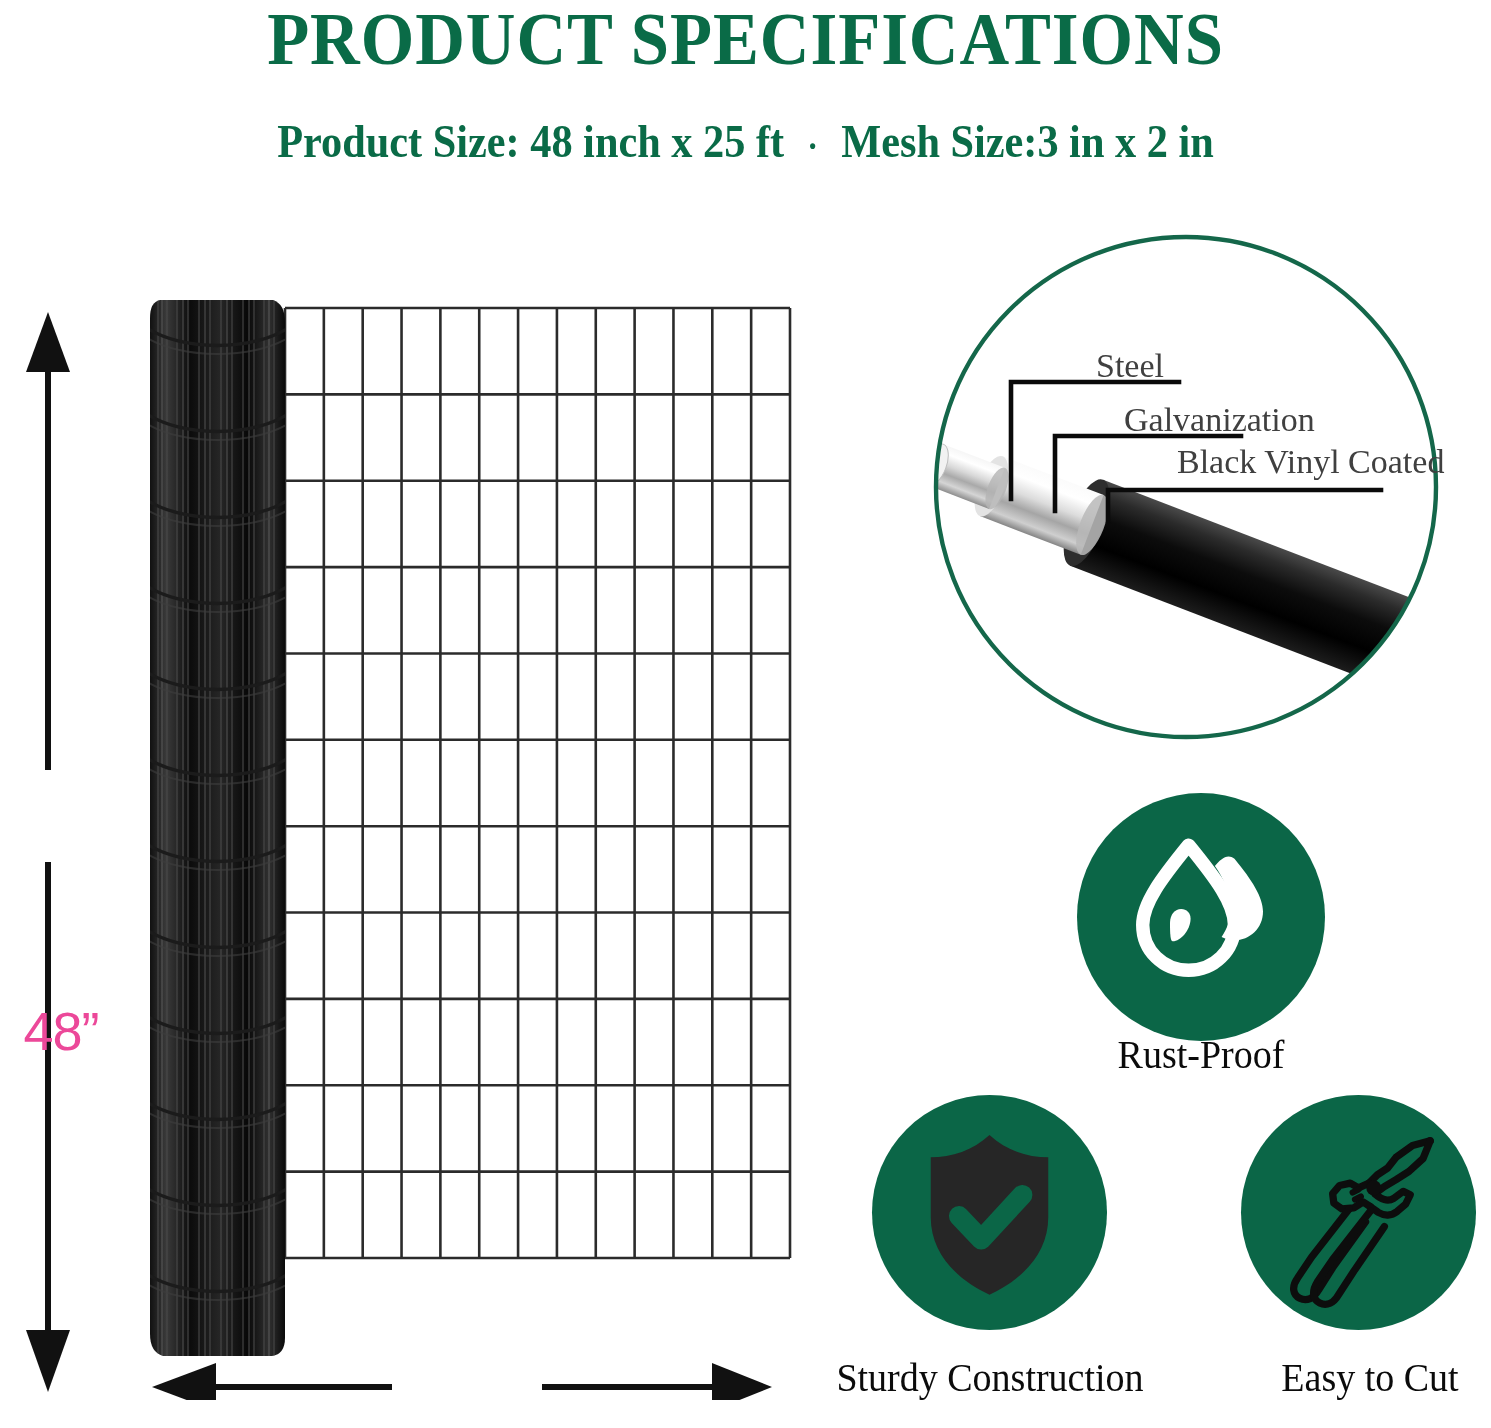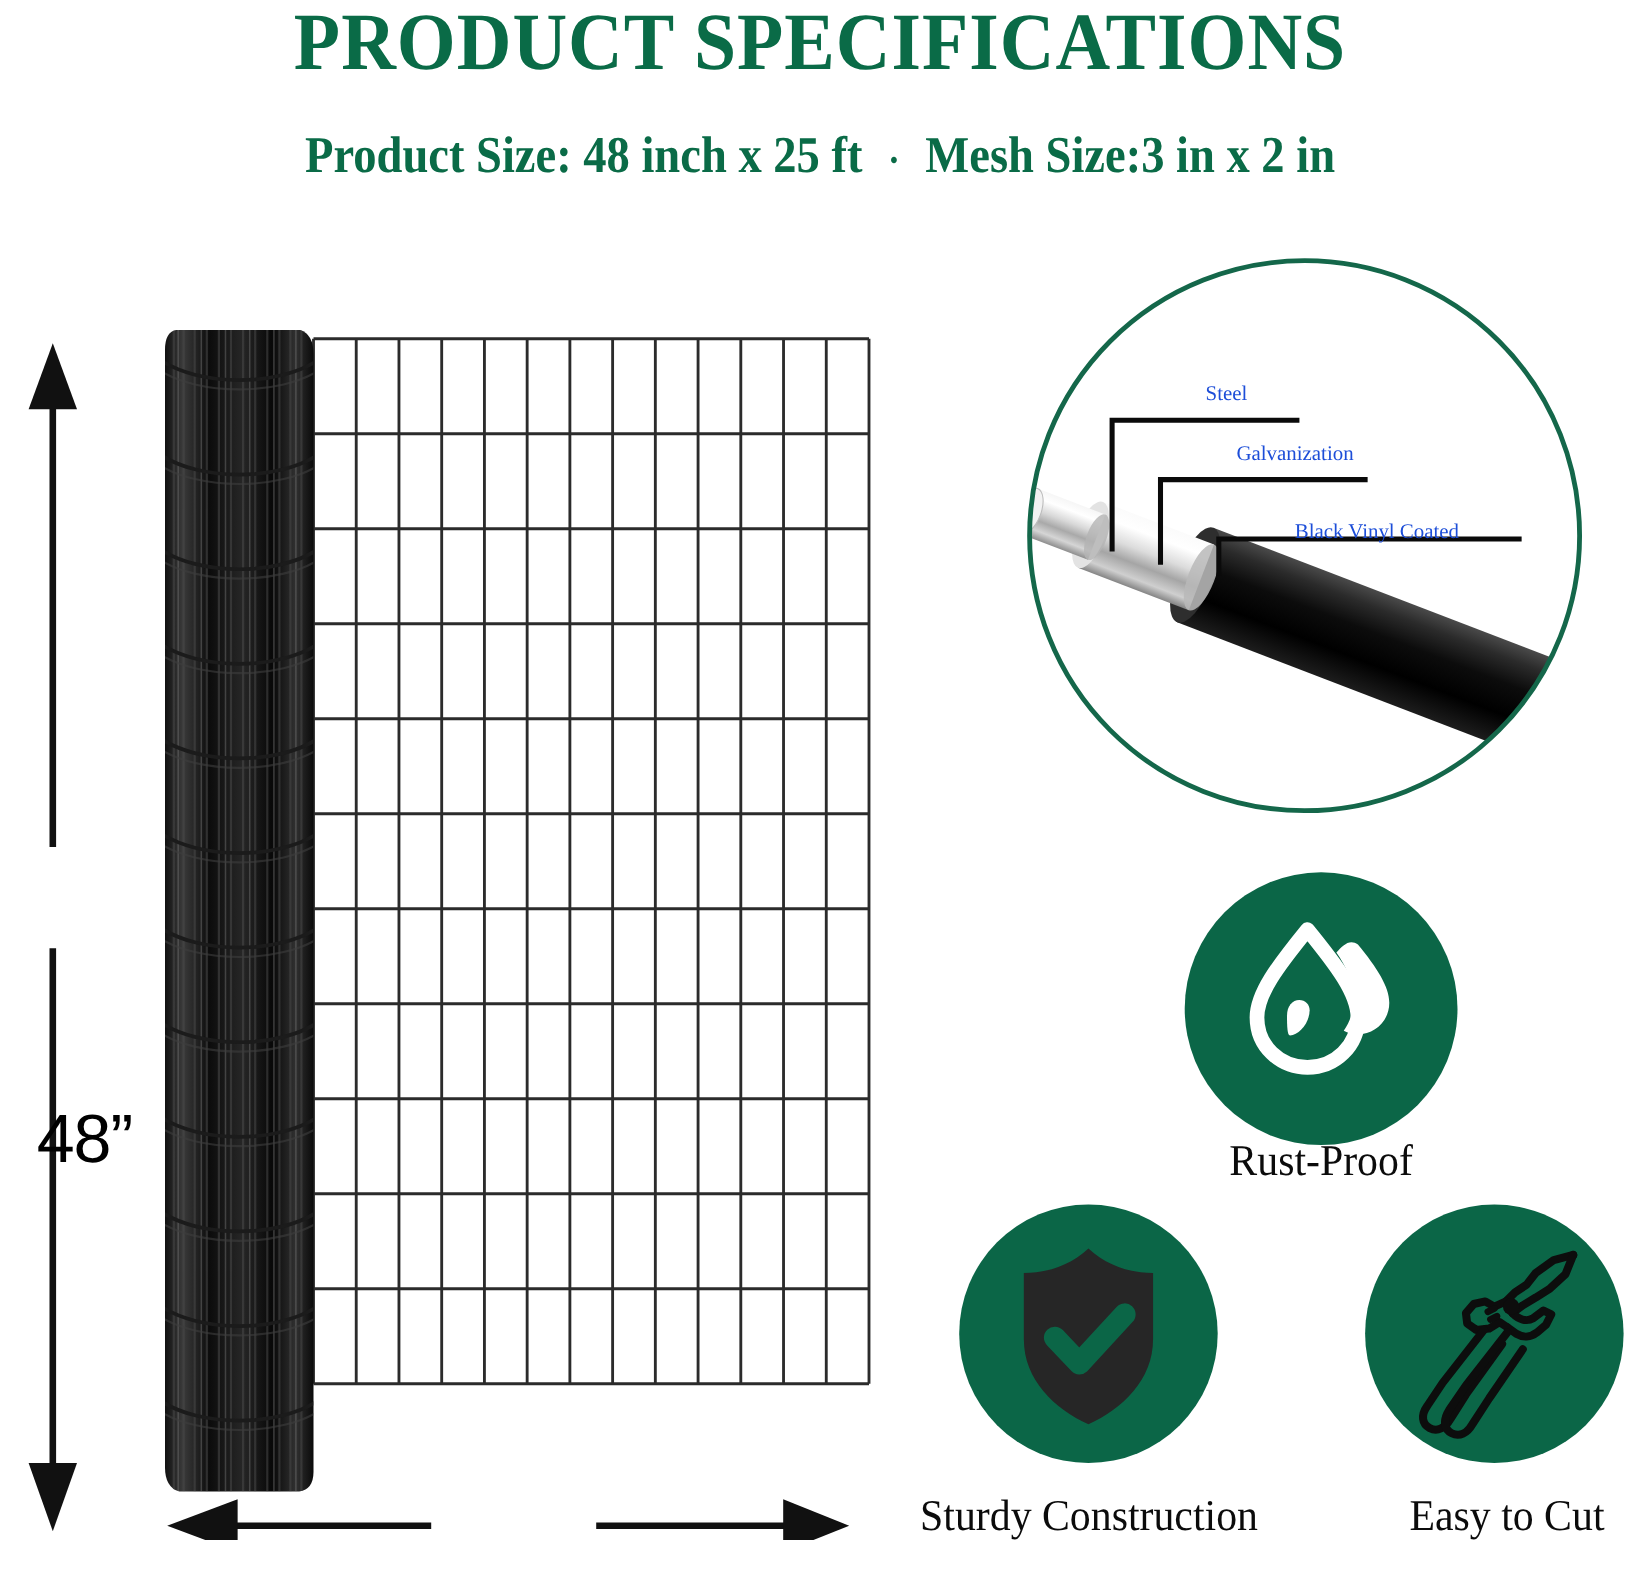--- a/index.html
+++ b/index.html
@@ -67,48 +67,48 @@
     left: 0;
     top: 0;
     overflow: visible;
   }
 
   .dim-label-v {
     position: absolute;
     left: 2px;
     top: 770px;
     width: 118px;
-    text-align: right;
-    font-size: 62px;
+    text-align: center;
+    font-size: 54px;
     font-weight: 400;
-    color: #000000;
+    color: #ec4899;
     font-family: "Liberation Sans", "DejaVu Sans", sans-serif;
     letter-spacing: -1px;
   }
 
   
   .callout {
     position: absolute;
     left: 930px;
     top: 228px;
     width: 520px;
     height: 520px;
   }
   .callout-label {
     position: absolute;
-    color: #1d4ed8;
+    color: #404040;
     font-family: "Liberation Serif", "DejaVu Serif", serif;
-    font-size: 19px;
+    font-size: 34px;
     font-weight: 400;
     white-space: nowrap;
     line-height: 1;
   }
   .lbl-steel   { left: 166px; top: 121px; }
   .lbl-galv    { left: 194px; top: 175px; }
-  .lbl-vinyl   { left: 247px; top: 246px; font-family: Liberation Serif, serif; }
+  .lbl-vinyl   { left: 247px; top: 217px; font-family: Liberation Serif, serif; }
 
   
   .badge {
     position: absolute;
     border-radius: 50%;
     background: #0b6647;
   }
   .badge-label {
     position: absolute;
     text-align: center;

